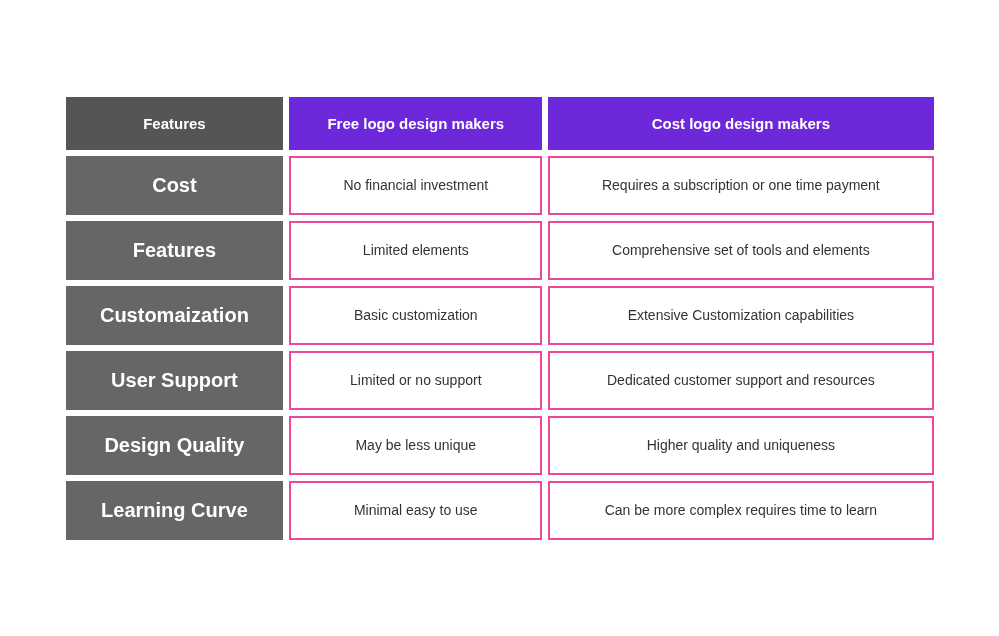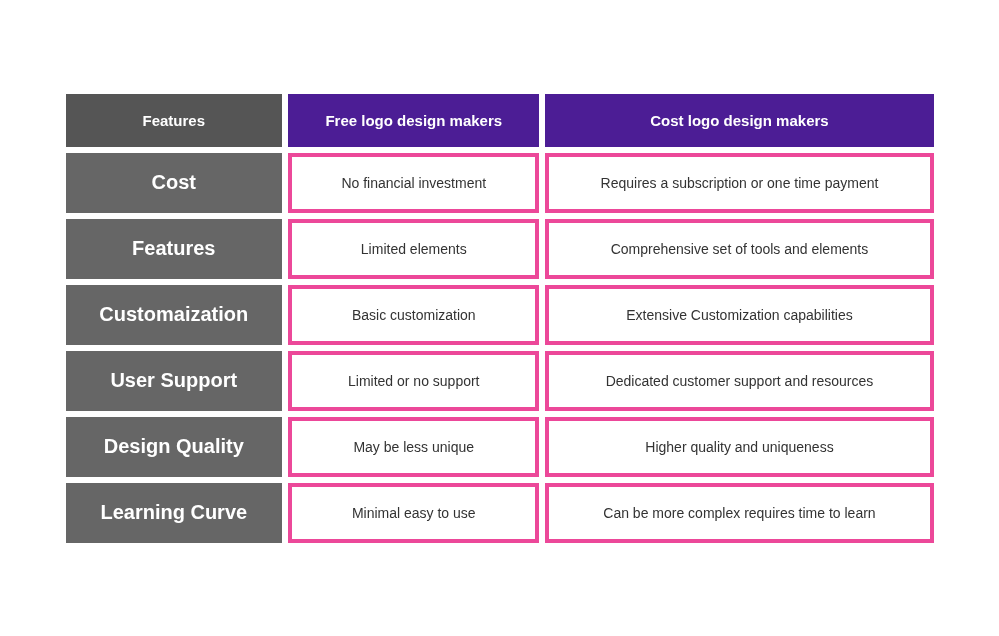--- a/index.html
+++ b/index.html
@@ -23,21 +23,21 @@
       border-collapse: collapse;
     }
 
     table {
       width: 100%;
       border-collapse: separate;
       border-spacing: 6px;
     }
 
     thead th {
-      background-color: #4c1d95;
+      background-color: #6d28d9;
       color: #ffffff;
       font-weight: bold;
       text-align: center;
       padding: 18px 12px;
       font-size: 15px;
     }
 
     thead th:first-child {
       background-color: #555555;
     }
@@ -50,21 +50,21 @@
       padding: 18px 12px;
       font-size: 20px;
     }
 
     tbody tr td:not(:first-child) {
       background-color: #ffffff;
       color: #333333;
       text-align: center;
       padding: 18px 12px;
       font-size: 14px;
-      border: 4px solid #ec4899;
+      border: 2px solid #ec4899;
     }
 
     tbody tr {
       
     }
   </style>
 </head>
 <body>
 
 <div class="table-wrapper">

